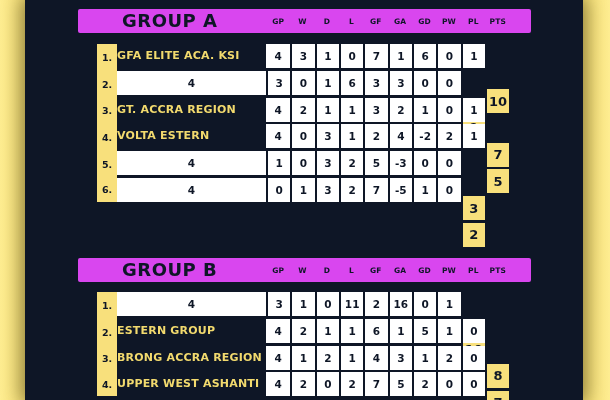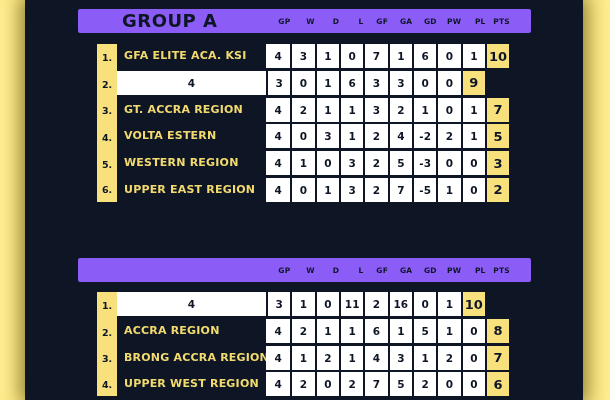--- a/index.html
+++ b/index.html
@@ -15,66 +15,66 @@
   .panel {
     position:absolute; left:25px; top:0; width:558px; height:400px;
     background:#0e1626;
     box-shadow:0 0 18px 4px rgba(66,58,20,0.6);
   }
   .group { position:absolute; left:0; width:100%; }
   .group-a { top:9px; }
   .group-b { top:258px; }
   .header-bar {
     position:absolute; left:53px; top:0; width:453px; height:24px;
-    background:#8b5cf6; border-radius:2px;
+    background:#d946ef; border-radius:2px;
   }
   .group-title {
     position:absolute; left:44px; top:0; height:24px; line-height:24px;
     font-size:18px; font-weight:bold; color:#0e1626; letter-spacing:0.5px;
     white-space:nowrap;
   }
   .col-labels {
     position:absolute; left:188px; top:0; width:244px; height:24px;
     display:grid; grid-template-columns:repeat(10, 1fr); align-items:center;
   }
   .col-label {
-    text-align:right; font-size:7.5px; font-weight:bold; color:#0e1626;
+    text-align:center; font-size:7.5px; font-weight:bold; color:#0e1626;
     letter-spacing:0.2px;
   }
   .rows { position:absolute; left:72px; top:35px; }
   .group-b .rows { top:34px; }
   .row {
     display:grid;
     grid-template-columns:20px 149px repeat(10, 24.33px);
     height:26.8px;
   }
   .rank {
     height:26.8px; background:#f8e07c;
     display:flex; align-items:center; justify-content:center;
     font-size:9.5px; font-weight:bold; color:#0e1626;
   }
   .row:last-child .rank { height:24px; }
   .team {
     position:relative; height:24px; line-height:24px;
-    padding-left:7px; box-sizing:border-box;
+    box-sizing:border-box;
     font-size:11px; font-weight:bold; color:#f2da6e;
     letter-spacing:0.2px; white-space:nowrap; overflow:hidden;
   }
   .row:not(:last-child) .team::after {
     content:""; position:absolute; left:-1px; right:0; bottom:-1.5px;
     height:1.5px; background:#ecdf9a;
   }
   .stat {
     height:24px; background:#ffffff; box-sizing:border-box;
     border-left:2px solid #0e1626;
     display:flex; align-items:center; justify-content:center;
     font-size:10.5px; font-weight:bold; color:#0e1626;
   }
   .stat.first { border-left:none; }
-  .stat.pts { background:#f8e07c; font-size:13px; }
+  .stat.pts { background:#f8e07c; font-size:13px;margin-top:45px; }
 </style>
 </head>
 <body>
 
 <div class="canvas">
   <div class="panel">
 
     <section class="group group-a">
       <div class="header-bar">
         <div class="group-title">GROUP A</div>
@@ -142,51 +142,50 @@
             <div class="stat">1</div>
             <div class="stat">2</div>
             <div class="stat">4</div>
             <div class="stat">-2</div>
             <div class="stat">2</div>
             <div class="stat">1</div>
             <div class="stat pts">5</div>
           </div>
           <div class="row">
             <div class="rank">5.</div>
-            <div class="team">WESTERN REGION</div>
             <div class="stat first">4</div>
             <div class="stat">1</div>
             <div class="stat">0</div>
             <div class="stat">3</div>
             <div class="stat">2</div>
             <div class="stat">5</div>
             <div class="stat">-3</div>
             <div class="stat">0</div>
             <div class="stat">0</div>
             <div class="stat pts">3</div>
           </div>
           <div class="row">
             <div class="rank">6.</div>
-            <div class="team">UPPER EAST REGION</div>
             <div class="stat first">4</div>
             <div class="stat">0</div>
             <div class="stat">1</div>
             <div class="stat">3</div>
             <div class="stat">2</div>
             <div class="stat">7</div>
             <div class="stat">-5</div>
             <div class="stat">1</div>
             <div class="stat">0</div>
             <div class="stat pts">2</div>
           </div>
         </div>
     </section>
 
     <section class="group group-b">
       <div class="header-bar">
+        <div class="group-title">GROUP B</div>
         <div class="col-labels">
             <div class="col-label">GP</div>
             <div class="col-label">W</div>
             <div class="col-label">D</div>
             <div class="col-label">L</div>
             <div class="col-label">GF</div>
             <div class="col-label">GA</div>
             <div class="col-label">GD</div>
             <div class="col-label">PW</div>
             <div class="col-label">PL</div>
@@ -202,21 +201,21 @@
             <div class="stat">0</div>
             <div class="stat">11</div>
             <div class="stat">2</div>
             <div class="stat">16</div>
             <div class="stat">0</div>
             <div class="stat">1</div>
             <div class="stat pts">10</div>
           </div>
           <div class="row">
             <div class="rank">2.</div>
-            <div class="team">ACCRA REGION</div>
+            <div class="team">ESTERN GROUP</div>
             <div class="stat first">4</div>
             <div class="stat">2</div>
             <div class="stat">1</div>
             <div class="stat">1</div>
             <div class="stat">6</div>
             <div class="stat">1</div>
             <div class="stat">5</div>
             <div class="stat">1</div>
             <div class="stat">0</div>
             <div class="stat pts">8</div>
@@ -230,21 +229,21 @@
             <div class="stat">1</div>
             <div class="stat">4</div>
             <div class="stat">3</div>
             <div class="stat">1</div>
             <div class="stat">2</div>
             <div class="stat">0</div>
             <div class="stat pts">7</div>
           </div>
           <div class="row">
             <div class="rank">4.</div>
-            <div class="team">UPPER WEST REGION</div>
+            <div class="team">UPPER WEST ASHANTI</div>
             <div class="stat first">4</div>
             <div class="stat">2</div>
             <div class="stat">0</div>
             <div class="stat">2</div>
             <div class="stat">7</div>
             <div class="stat">5</div>
             <div class="stat">2</div>
             <div class="stat">0</div>
             <div class="stat">0</div>
             <div class="stat pts">6</div>

